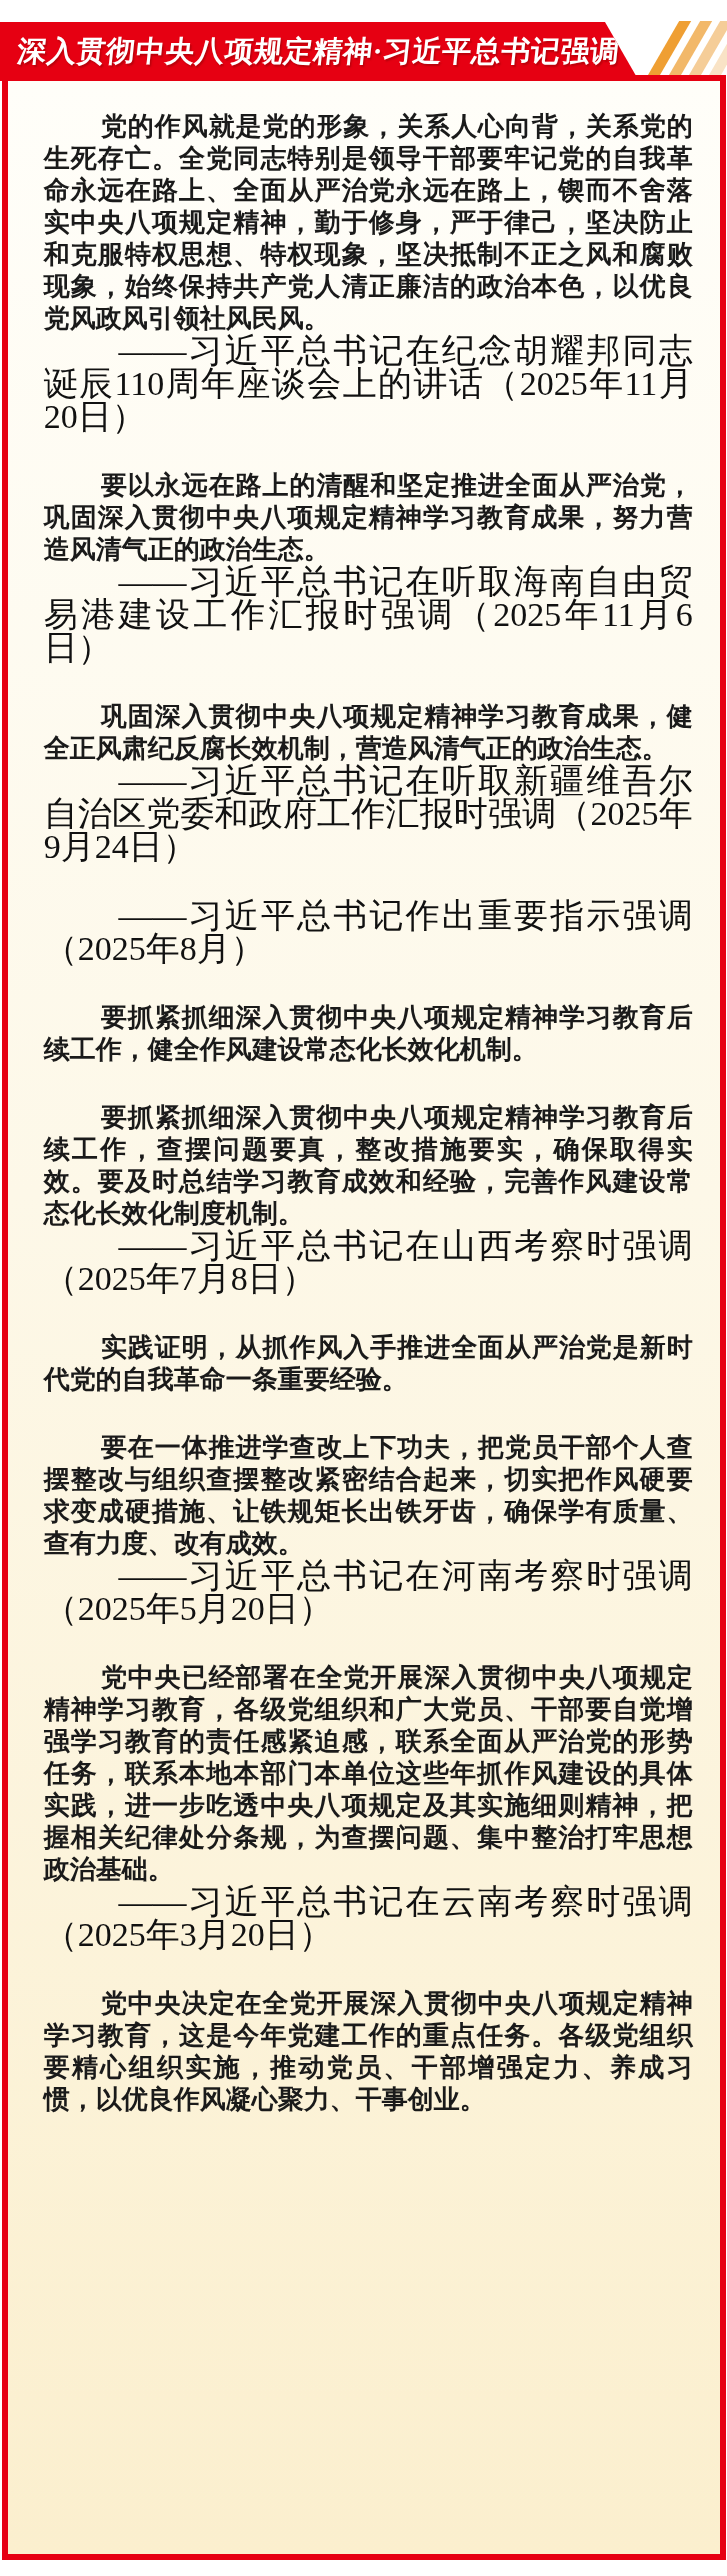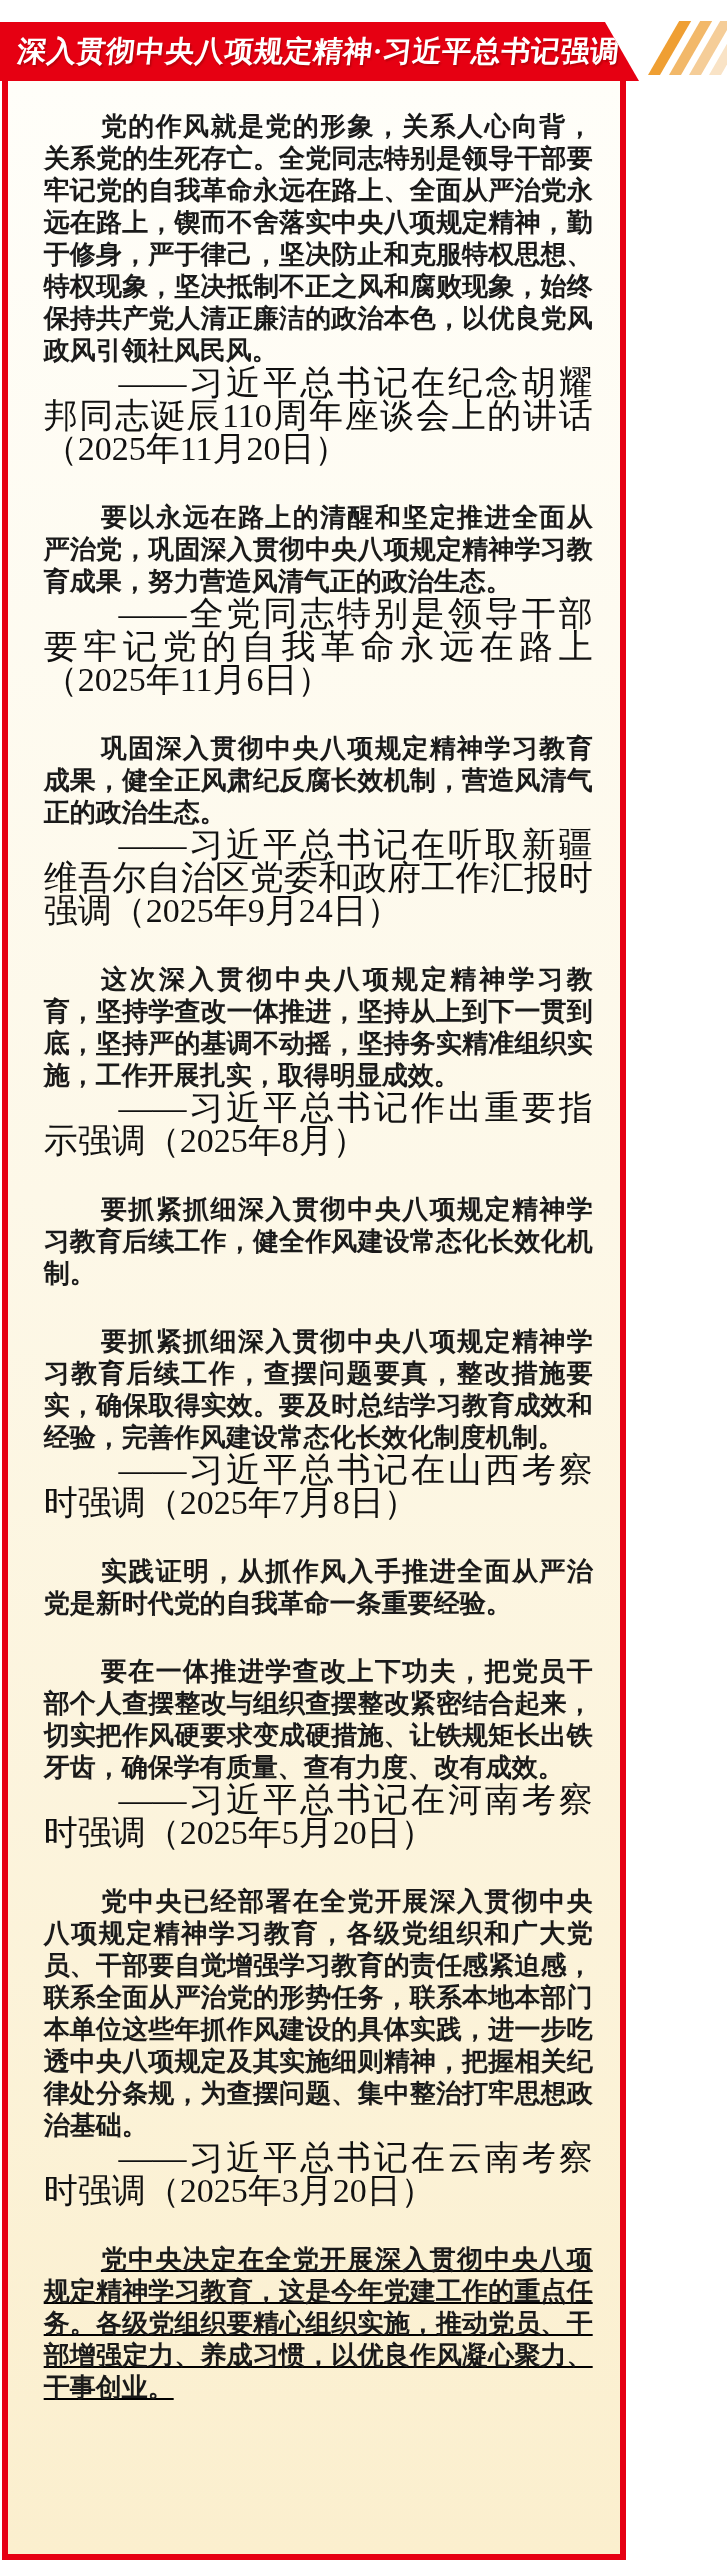--- a/index.html
+++ b/index.html
@@ -11,29 +11,29 @@
   }
   *{margin:0;padding:0;box-sizing:border-box;}
   html,body{background:#ffffff;}
   body{
     width:727px;height:2576px;position:relative;overflow:hidden;
     font-family:"Liberation Sans",sans-serif;
   }
   .page{position:absolute;inset:0;}
   
   .card{
-    position:absolute;left:1.7px;top:75px;width:624px;height:2485px;
+    position:absolute;left:1.7px;top:75px;width:724px;height:2485px;
     border:6.4px solid var(--banner-red);
     background:linear-gradient(180deg,var(--card-top) 0%,#fdf8e8 45%,var(--card-bottom) 100%);
   }
   .quotes-list{
     padding:29px 27px 11.7px 36px;
   }
   .quote-block{margin-bottom:36px;}
-  .quote-block:last-child{margin-bottom:0;text-decoration:underline;}
+  .quote-block:last-child{margin-bottom:0;}
   .quote-text{
     font-family:"Liberation Sans",sans-serif;
     font-weight:bold;
     font-size:26px;line-height:32px;
     color:var(--quote-color);
     text-align:justify;text-justify:inter-ideograph;
     text-indent:2.2em;
   }
   .attribution{
     font-family:"Liberation Serif",serif;
@@ -79,30 +79,29 @@
 
   <div class="card">
     <div class="quotes-list">
   <div class="quote-block">
     <p class="quote-text">党的作风就是党的形象，关系人心向背，关系党的生死存亡。全党同志特别是领导干部要牢记党的自我革命永远在路上、全面从严治党永远在路上，锲而不舍落实中央八项规定精神，勤于修身，严于律己，坚决防止和克服特权思想、特权现象，坚决抵制不正之风和腐败现象，始终保持共产党人清正廉洁的政治本色，以优良党风政风引领社风民风。</p>
     <p class="attribution">——习近平总书记在纪念胡耀邦同志诞辰110周年座谈会上的讲话（2025年11月20日）</p>
   </div>
 
   <div class="quote-block">
     <p class="quote-text">要以永远在路上的清醒和坚定推进全面从严治党，巩固深入贯彻中央八项规定精神学习教育成果，努力营造风清气正的政治生态。</p>
-    <p class="attribution">——全党同志特别是领导干部要牢记党的自我革命永远在路上（2025年11月6日）</p>
+    <p class="attribution">——习近平总书记在听取海南自由贸易港建设工作汇报时强调（2025年11月6日）</p>
   </div>
 
   <div class="quote-block">
     <p class="quote-text">巩固深入贯彻中央八项规定精神学习教育成果，健全正风肃纪反腐长效机制，营造风清气正的政治生态。</p>
     <p class="attribution">——习近平总书记在听取新疆维吾尔自治区党委和政府工作汇报时强调（2025年9月24日）</p>
   </div>
 
   <div class="quote-block">
-    <p class="quote-text">这次深入贯彻中央八项规定精神学习教育，坚持学查改一体推进，坚持从上到下一贯到底，坚持严的基调不动摇，坚持务实精准组织实施，工作开展扎实，取得明显成效。</p>
     <p class="attribution">——习近平总书记作出重要指示强调（2025年8月）</p>
   </div>
 
   <div class="quote-block">
     <p class="quote-text">要抓紧抓细深入贯彻中央八项规定精神学习教育后续工作，健全作风建设常态化长效化机制。</p>
   </div>
 
   <div class="quote-block">
     <p class="quote-text">要抓紧抓细深入贯彻中央八项规定精神学习教育后续工作，查摆问题要真，整改措施要实，确保取得实效。要及时总结学习教育成效和经验，完善作风建设常态化长效化制度机制。</p>
     <p class="attribution">——习近平总书记在山西考察时强调（2025年7月8日）</p>

